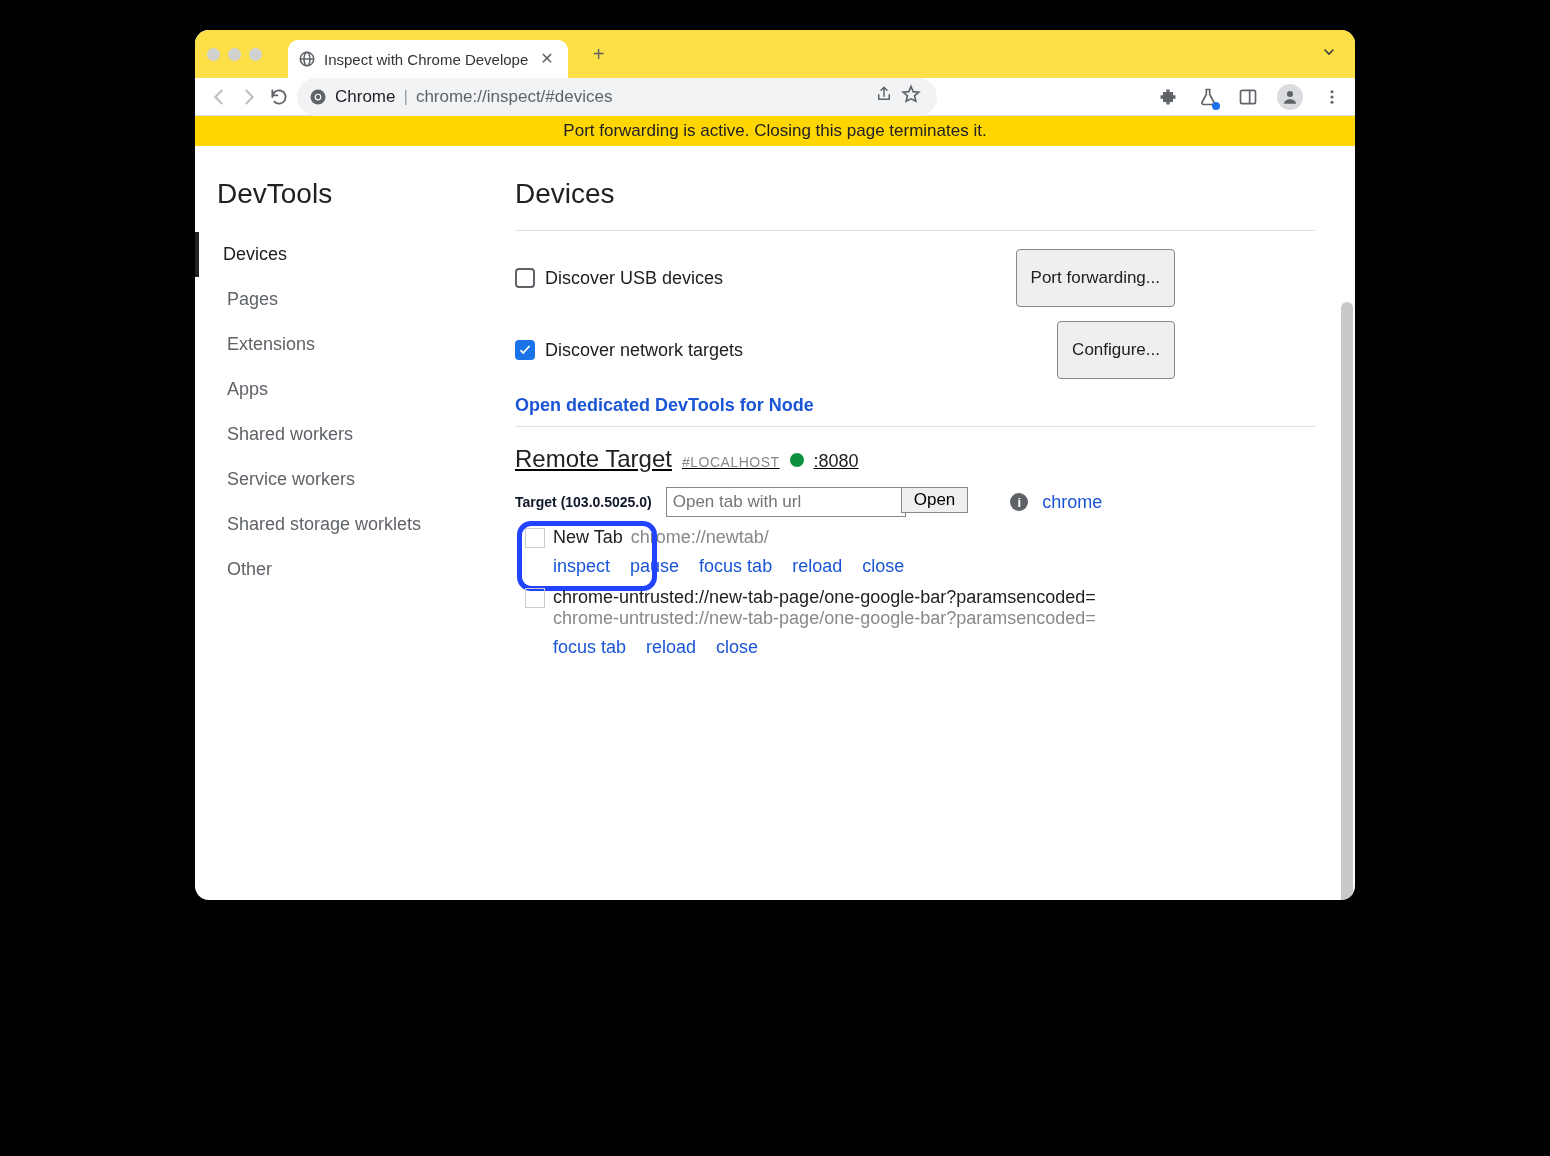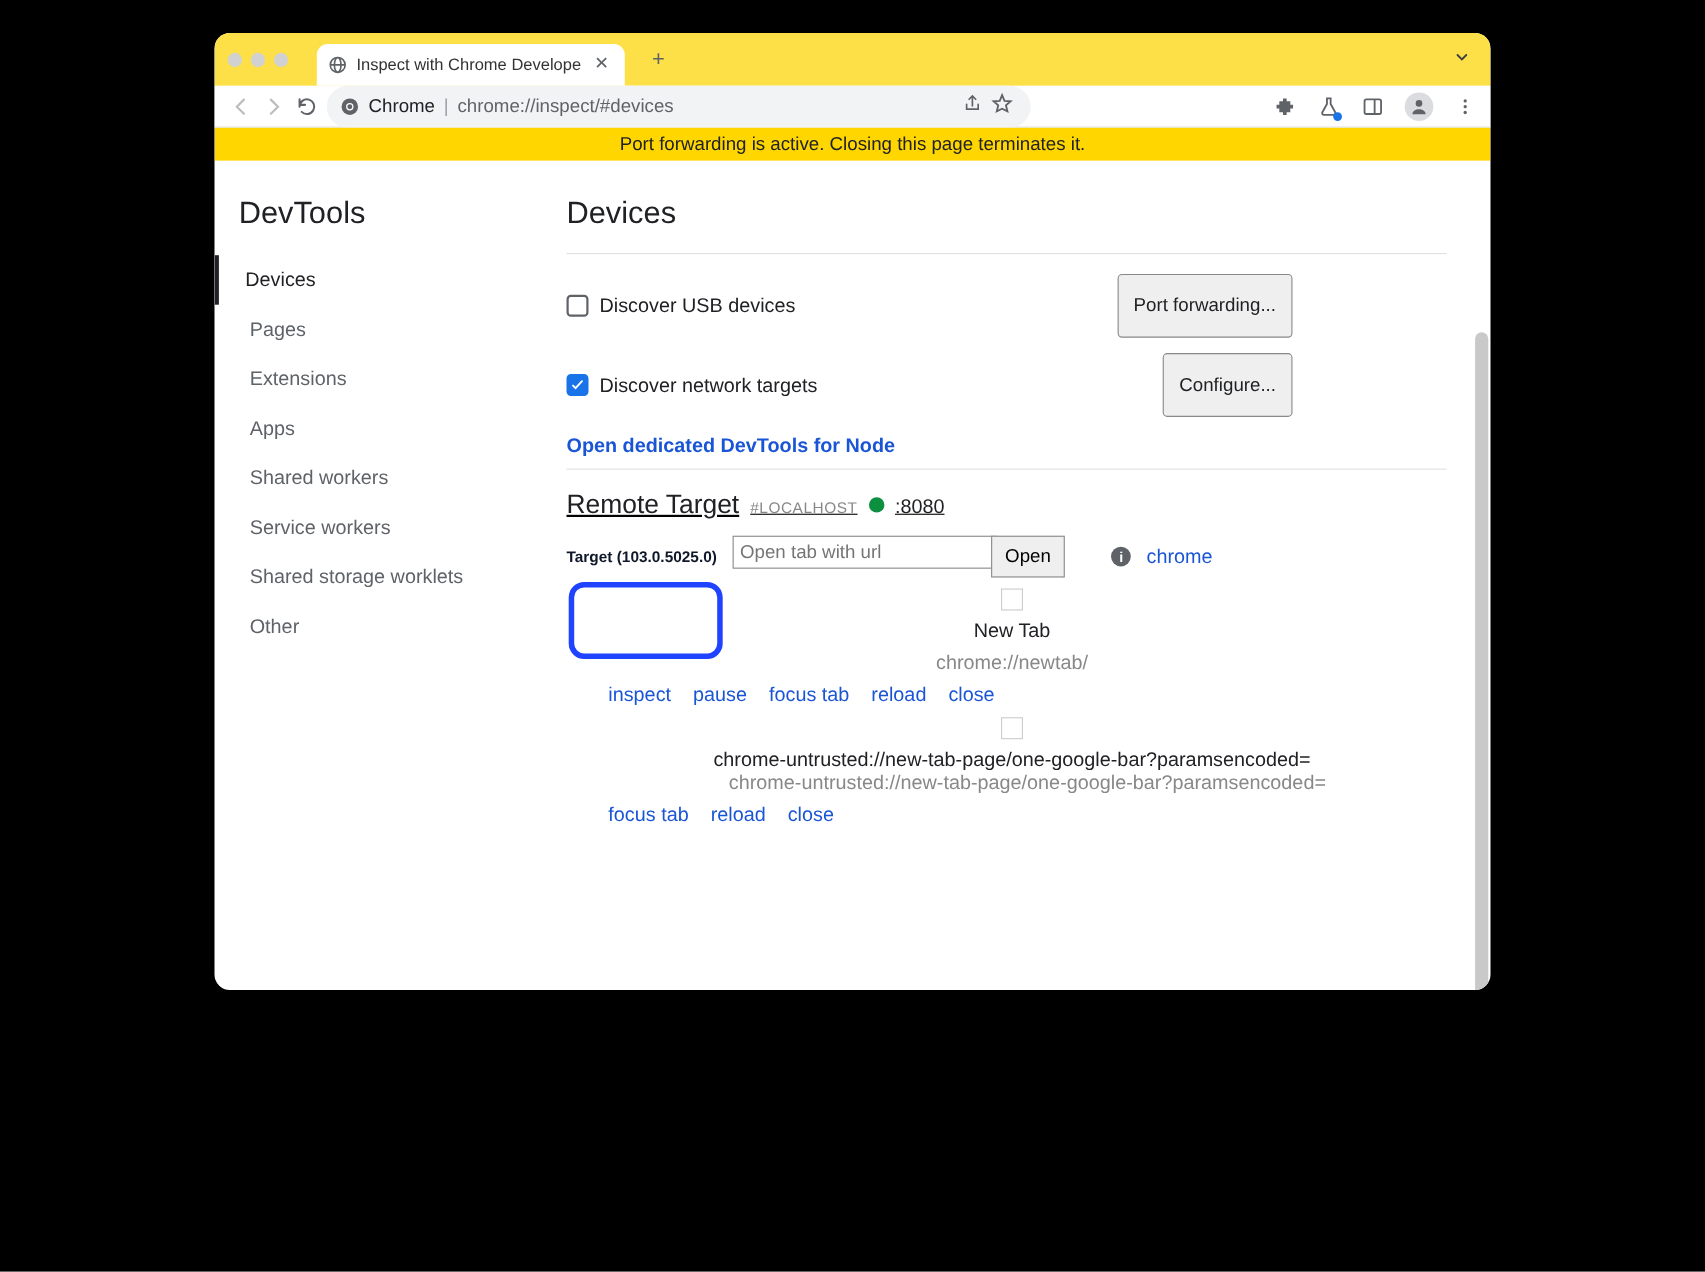--- a/index.html
+++ b/index.html
@@ -130,25 +130,25 @@
   .link { color:#1a55d6; font-size:18px; cursor:pointer; }
   .section-head { display:flex; align-items:baseline; gap:10px; margin-top:10px;text-decoration:underline; }
   .section-head .title { font-size:24px; color:#202124; }
   .section-head .sub { font-size:14px; color:#888; letter-spacing:0.5px; }
   .greendot { width:14px; height:14px; background:#0c8f3e; border-radius:50%; display:inline-block; }
   .port { font-size:18px; color:#202124; }
 
   .target-row { display:flex; align-items:center; gap:14px; margin-top:14px; flex-wrap:wrap; }
   .target-label { font-size:14px; font-weight:700; color:#0f172a; }
   .url-input { border:1px solid #888; height:30px; width:240px; font-size:17px; padding:0 6px; color:#888; }
-  .open-btn { background:#efefef; border:1px solid #888; height:38px; padding:0 12px; font-size:17px; margin-left:-5px; }
+  .open-btn { background:#efefef; border:1px solid #888; height:26px; padding:0 12px; font-size:17px; margin-left:-5px; }
   .info-ico { width:18px; height:18px; border-radius:50%; background:#5f6368; color:#fff; font-size:13px; display:inline-flex; align-items:center; justify-content:center; font-weight:bold; margin-left:28px; }
 
   .target-item { margin-top:10px; position:relative; }
-  .target-item .line1 { display:flex; align-items:center; gap:8px; font-size:18px;flex-direction:column; }
+  .target-item .line1 { display:flex; align-items:center; gap:8px; font-size:18px; }
   .favicon-box { width:20px; height:20px; border:1px solid #ccc; flex:0 0 auto; }
   .target-item .name { color:#202124; }
   .target-item .turl { color:#888; }
   .target-item .line2 { display:flex; gap:20px; margin-top:8px; padding-left:2px; }
   .target-item .action { color:#1a55d6; font-size:18px; cursor:pointer; }
 
   .highlight-box {
     position:absolute;
     border:5px solid #2043ff;
     border-radius:14px;

